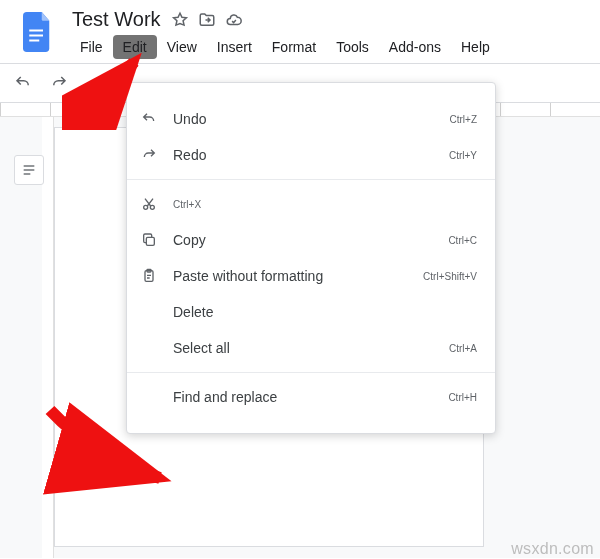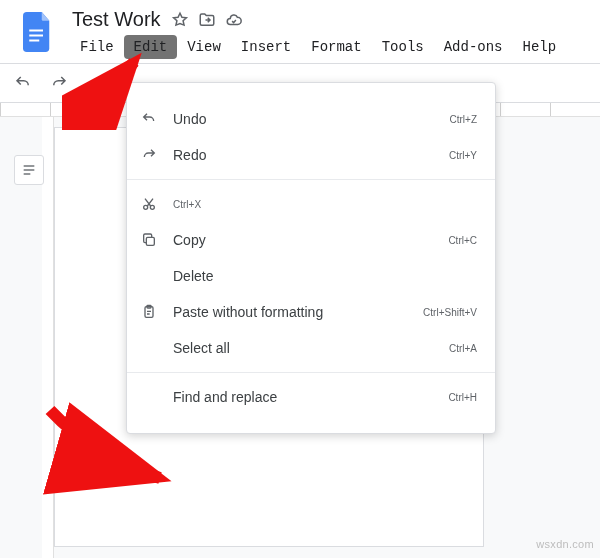--- a/index.html
+++ b/index.html
@@ -33,21 +33,20 @@
   .doc-title { font-size: 20px; color:#202124; padding:2px 2px; }
   .title-icon { width:20px; height:20px; display:flex; align-items:center; justify-content:center; color:#5f6368; }
   .title-icon svg { width:18px; height:18px; }
 
   .menubar { display:flex; gap:0; margin-top: 2px; }
   .menu-item {
     padding: 4px 10px;
     color:#202124;
     border-radius:4px;
     cursor:default;
-    font-family:Liberation Mono, monospace;
   }
   .menu-item.active { background:#737373; }
 
   
   .toolbar {
     height: 40px;
     border-top:1px solid #dadce0;
     border-bottom:1px solid #dadce0;
     margin-top:4px;
     display:flex; align-items:center;
@@ -112,22 +111,22 @@
   .dd-icon svg { width:16px; height:16px; }
   .dd-label { flex:1; }
   .dd-shortcut { color:#5f6368; font-size:10px; }
   .dd-sep { height:1px; background:#e8eaed; margin:6px 0; }
 
   
   .arrow { position:absolute; pointer-events:none; z-index:20; }
 
   
   .watermark {
-    position:absolute; right:6px; bottom:8px;
-    font-size:11px; color:#bdbdbd; letter-spacing:.3px;
+    position:absolute; right:6px; bottom:0;
+    font-size:16px; color:#bdbdbd; letter-spacing:.3px;
     z-index:5;
   }
 </style>
 </head>
 <body>
 
 <div class="header">
   <div class="docs-logo">
     <svg viewBox="0 0 24 32">
       <path d="M3 0 h12 l6 7 v22 a3 3 0 0 1 -3 3 h-15 a3 3 0 0 1 -3 -3 v-26 a3 3 0 0 1 3 -3 z" fill="#4285f4"></path>
@@ -255,35 +254,35 @@
         <rect x="8" y="8" width="12" height="12" rx="2"></rect>
         <path d="M16 8 V5 a2 2 0 0 0 -2 -2 H6 a2 2 0 0 0 -2 2 v9 a2 2 0 0 0 2 2 h2"></path>
       </svg>
     </span>
     <span class="dd-label">Copy</span>
     <span class="dd-shortcut">Ctrl+C</span>
   </div>
 
 
   <div class="dd-item">
+    <span class="dd-icon">
+      <svg viewBox="0 0 24 24" fill="none" stroke="currentColor" stroke-width="2">
+        <rect x="6" y="4" width="12" height="16" rx="2"></rect>
+        <rect x="9" y="2" width="6" height="4" rx="1"></rect>
+        <path d="M9 11 h6 M9 15 h4"></path>
+      </svg>
+    </span>
+    <span class="dd-label">Paste without formatting</span>
+    <span class="dd-shortcut">Ctrl+Shift+V</span>
+  </div>
+
+  <div class="dd-item">
     <span class="dd-icon"></span>
     <span class="dd-label">Delete</span>
     <span class="dd-shortcut"></span>
-  </div>
-
-  <div class="dd-item">
-    <span class="dd-icon">
-      <svg viewBox="0 0 24 24" fill="none" stroke="currentColor" stroke-width="2">
-        <rect x="6" y="4" width="12" height="16" rx="2"></rect>
-        <rect x="9" y="2" width="6" height="4" rx="1"></rect>
-        <path d="M9 11 h6 M9 15 h4"></path>
-      </svg>
-    </span>
-    <span class="dd-label">Paste without formatting</span>
-    <span class="dd-shortcut">Ctrl+Shift+V</span>
   </div>
 
   <div class="dd-item">
     <span class="dd-icon"></span>
     <span class="dd-label">Select all</span>
     <span class="dd-shortcut">Ctrl+A</span>
   </div>
 
   <div class="dd-sep"></div>
 

